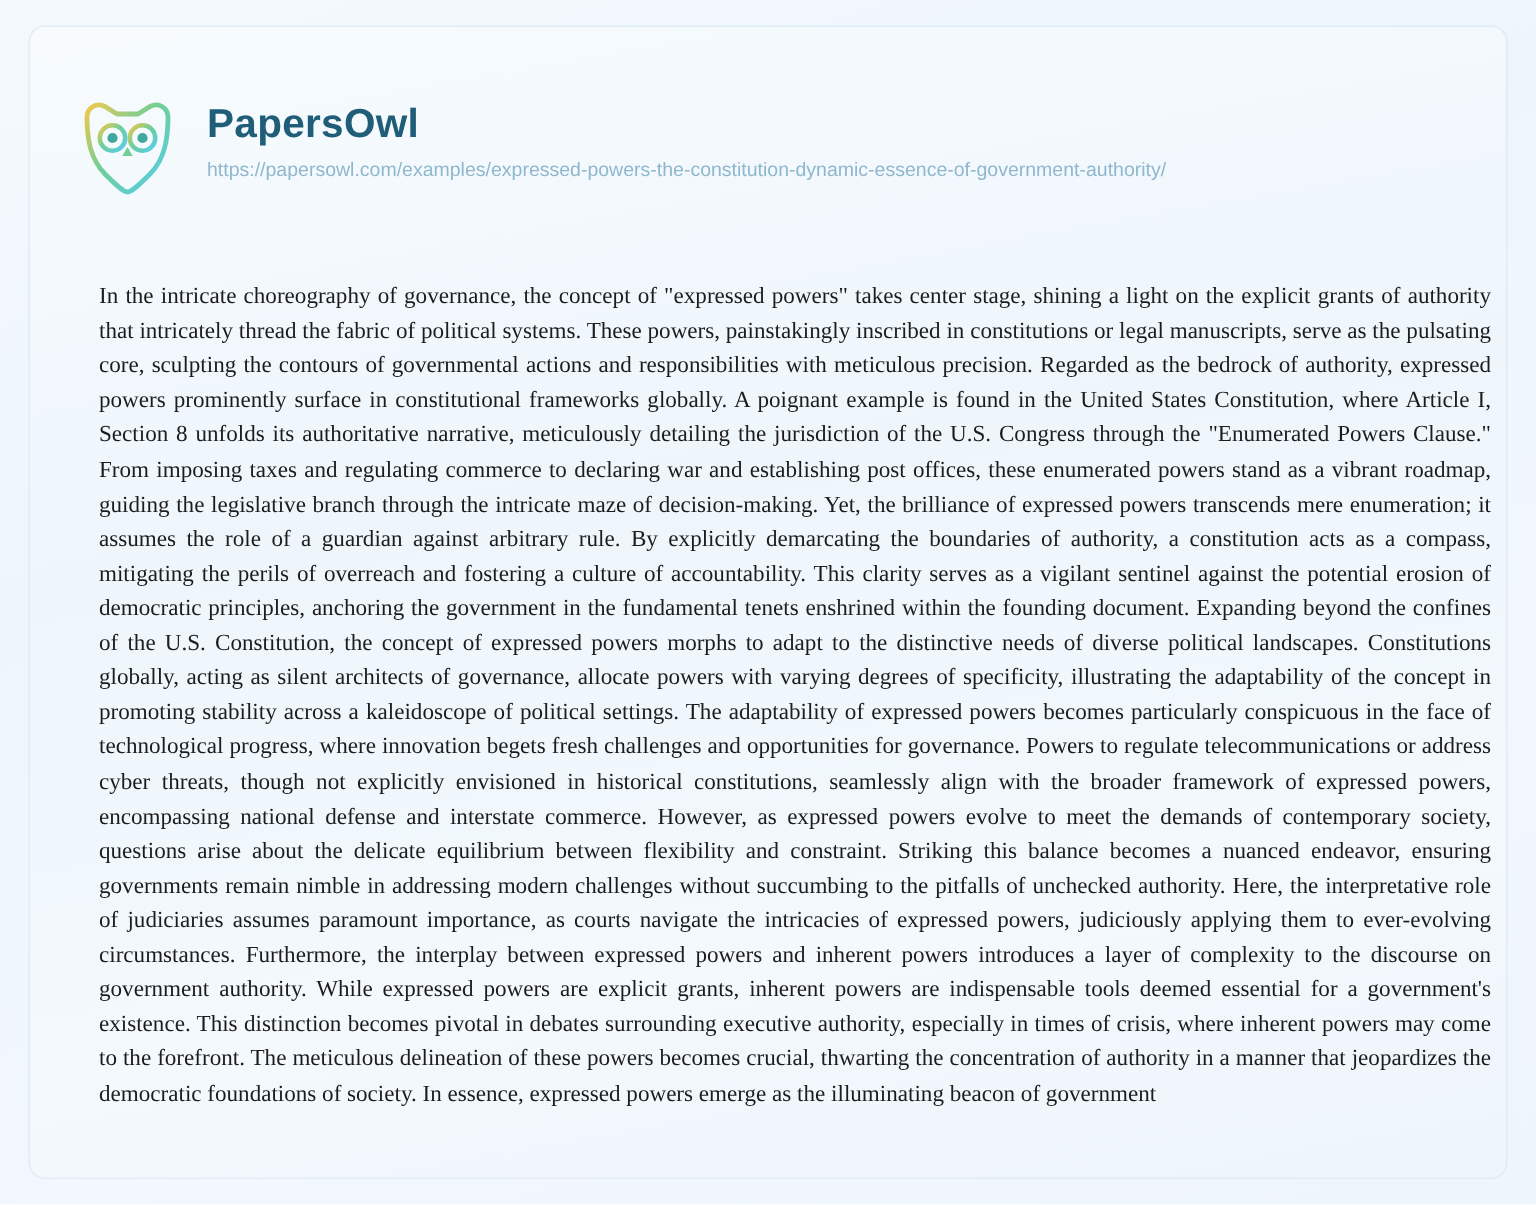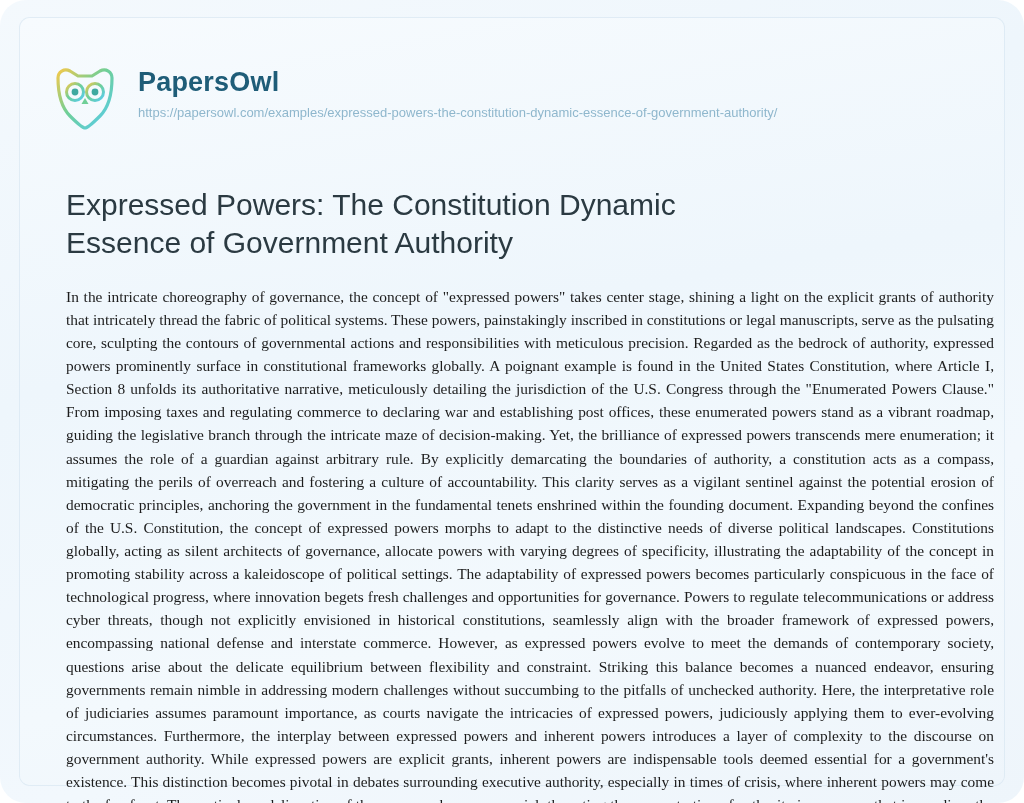--- a/index.html
+++ b/index.html
@@ -13,21 +13,20 @@
     font-family: "Liberation Sans", sans-serif;
     overflow: hidden;
   }
   .page {
     position: relative;
     width: 1024px;
     height: 803px;
     background: linear-gradient(160deg, #f4f9fd 0%, #eef6fc 35%, #f2f8fd 70%, #eef5fb 100%);
     box-sizing: border-box;
     padding: 0;
-    border-radius: 26px;
   }
   .sheet {
     position: absolute;
     left: 20px;
     top: 18px;
     width: 984px;
     height: 767px;
     border-radius: 10px;
     background: linear-gradient(170deg, #f7fbfe 0%, #eef6fc 40%, #f3f9fd 75%, #eef5fb 100%);
     box-shadow: 0 0 0 1px rgba(210, 226, 238, 0.55);
@@ -118,18 +117,17 @@
           <path d="M37 36 L33.5 42 L40.5 42 Z" fill="#6fcf97"></path>
         </svg>
       </div>
       <div class="brand-block">
         <div class="brand-name">PapersOwl</div>
         <div class="brand-url">https://papersowl.com/examples/expressed-powers-the-constitution-dynamic-essence-of-government-authority/</div>
       </div>
     </div>
 
     <div class="article">
-      <h1 class="article-title">Expressed Powers: The Constitution Dynamic Essence of Government Authority</h1>
       <p class="article-body">In the intricate choreography of governance, the concept of "expressed powers" takes center stage, shining a light on the explicit grants of authority that intricately thread the fabric of political systems. These powers, painstakingly inscribed in constitutions or legal manuscripts, serve as the pulsating core, sculpting the contours of governmental actions and responsibilities with meticulous precision. Regarded as the bedrock of authority, expressed powers prominently surface in constitutional frameworks globally. A poignant example is found in the United States Constitution, where Article I, Section 8 unfolds its authoritative narrative, meticulously detailing the jurisdiction of the U.S. Congress through the "Enumerated Powers Clause." From imposing taxes and regulating commerce to declaring war and establishing post offices, these enumerated powers stand as a vibrant roadmap, guiding the legislative branch through the intricate maze of decision-making. Yet, the brilliance of expressed powers transcends mere enumeration; it assumes the role of a guardian against arbitrary rule. By explicitly demarcating the boundaries of authority, a constitution acts as a compass, mitigating the perils of overreach and fostering a culture of accountability. This clarity serves as a vigilant sentinel against the potential erosion of democratic principles, anchoring the government in the fundamental tenets enshrined within the founding document. Expanding beyond the confines of the U.S. Constitution, the concept of expressed powers morphs to adapt to the distinctive needs of diverse political landscapes. Constitutions globally, acting as silent architects of governance, allocate powers with varying degrees of specificity, illustrating the adaptability of the concept in promoting stability across a kaleidoscope of political settings. The adaptability of expressed powers becomes particularly conspicuous in the face of technological progress, where innovation begets fresh challenges and opportunities for governance. Powers to regulate telecommunications or address cyber threats, though not explicitly envisioned in historical constitutions, seamlessly align with the broader framework of expressed powers, encompassing national defense and interstate commerce. However, as expressed powers evolve to meet the demands of contemporary society, questions arise about the delicate equilibrium between flexibility and constraint. Striking this balance becomes a nuanced endeavor, ensuring governments remain nimble in addressing modern challenges without succumbing to the pitfalls of unchecked authority. Here, the interpretative role of judiciaries assumes paramount importance, as courts navigate the intricacies of expressed powers, judiciously applying them to ever-evolving circumstances. Furthermore, the interplay between expressed powers and inherent powers introduces a layer of complexity to the discourse on government authority. While expressed powers are explicit grants, inherent powers are indispensable tools deemed essential for a government's existence. This distinction becomes pivotal in debates surrounding executive authority, especially in times of crisis, where inherent powers may come to the forefront. The meticulous delineation of these powers becomes crucial, thwarting the concentration of authority in a manner that jeopardizes the democratic foundations of society. In essence, expressed powers emerge as the illuminating beacon of government</p>
     </div>
 
   </div>
 </div>
 
 </body></html>

